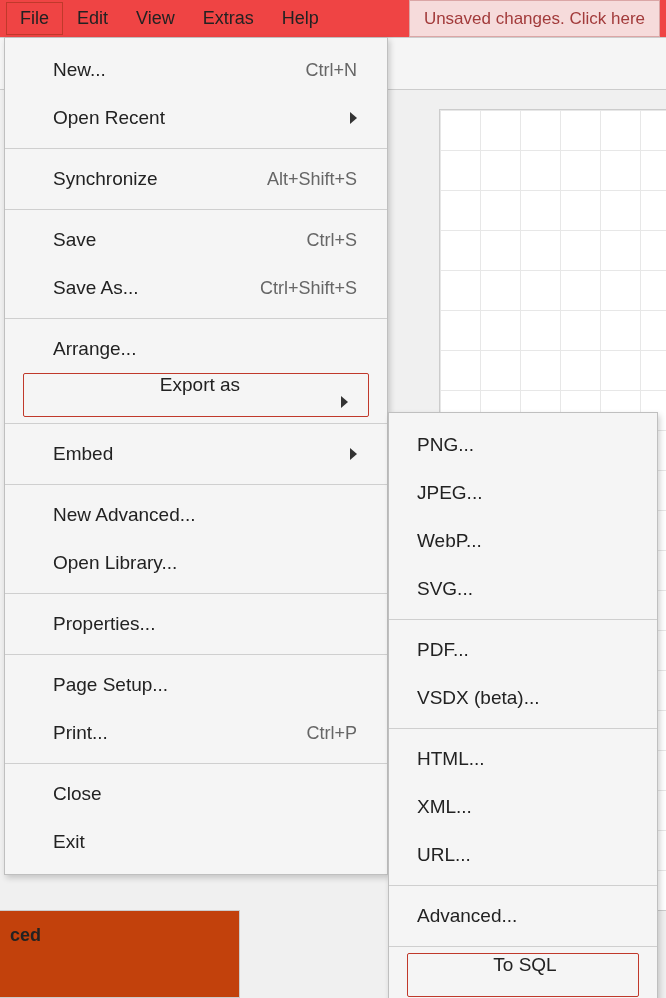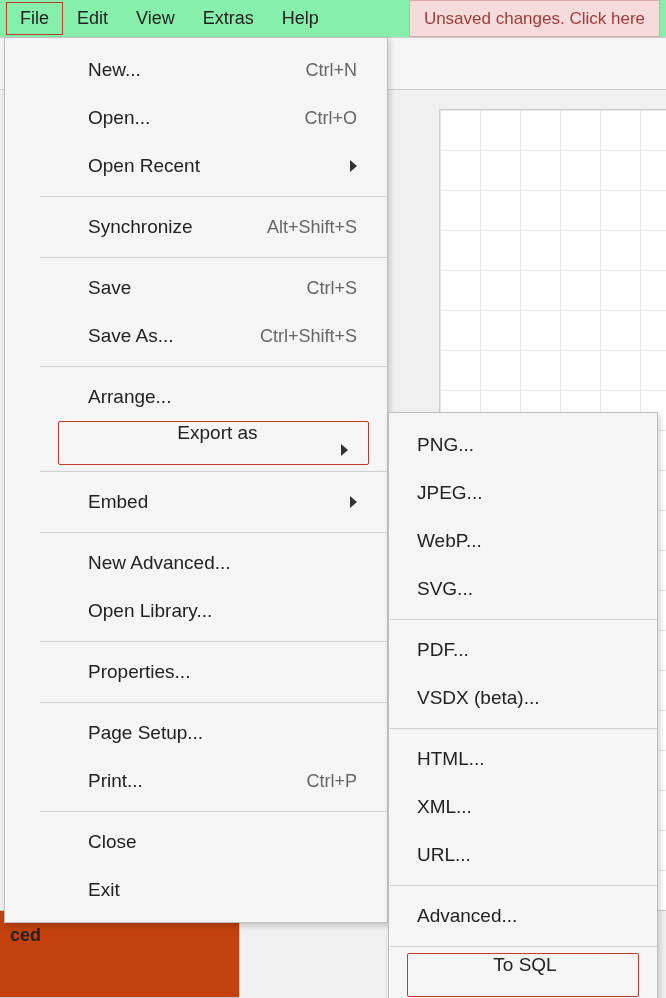--- a/index.html
+++ b/index.html
@@ -2,21 +2,21 @@
 <html><head>
 <meta charset="utf-8">
 <style>
   * { box-sizing: border-box; margin: 0; padding: 0; }
   html, body { width: 666px; height: 998px; font-family: "Segoe UI", Arial, sans-serif; font-size: 18px; color: #333; background: #fff; overflow: hidden; }
   
   .menubar {
     display: flex;
     align-items: center;
     height: 38px;
-    background: #86efac;
+    background: #ef4444;
     border-bottom: 1px solid #ccc;
     padding: 0 6px;
   }
   .menubar .menu-item {
     padding: 6px 14px;
     font-size: 18px;
     color: #222;
     cursor: default;
   }
   .menubar .menu-item.active {
@@ -88,21 +88,20 @@
     position: absolute;
     background: #f5f5f5;
     border: 1px solid #bfbfbf;
     box-shadow: 2px 3px 6px rgba(0,0,0,.18);
     padding: 8px 0;
   }
   .dropdown.file-menu {
     top: 37px;
     left: 4px;
     width: 384px;
-    padding-left: 35px;
   }
   .dropdown.submenu {
     top: 412px;
     left: 388px;
     width: 270px;
   }
   .dropdown .row {
     display: flex;
     align-items: center;
     height: 48px;
@@ -191,24 +190,20 @@
 <div class="panel-stub">
   <span>ced</span>
 </div>
 
 <div class="dropdown file-menu">
   <div class="row">
     <span>New...</span>
     <span class="shortcut">Ctrl+N</span>
   </div>
   <div class="row">
-    <span>Open...</span>
-    <span class="shortcut">Ctrl+O</span>
-  </div>
-  <div class="row">
     <span>Open Recent</span>
     <span class="caret"></span>
   </div>
   <hr>
   <div class="row">
     <span>Synchronize</span>
     <span class="shortcut">Alt+Shift+S</span>
   </div>
   <hr>
   <div class="row">

